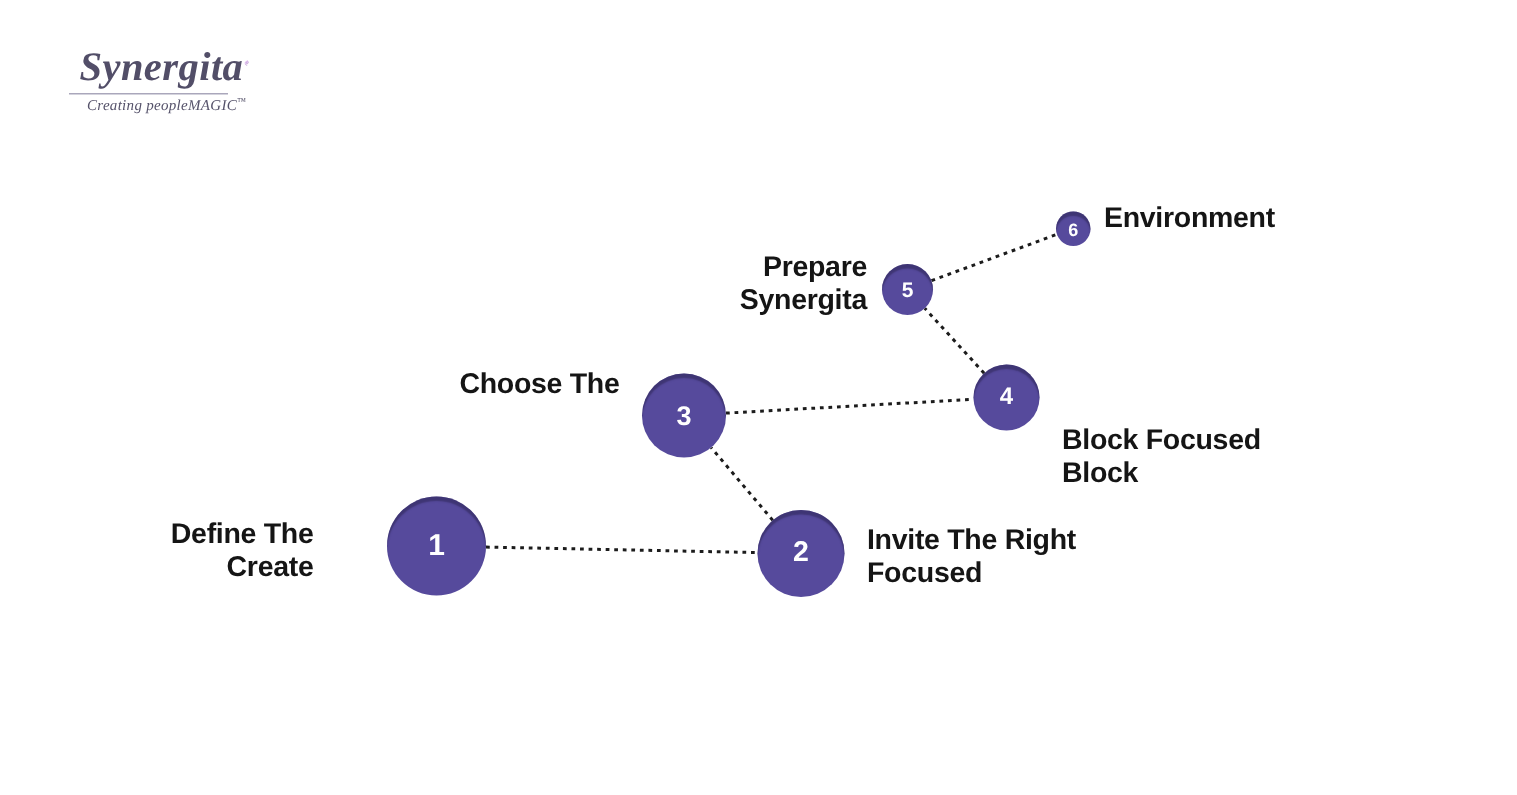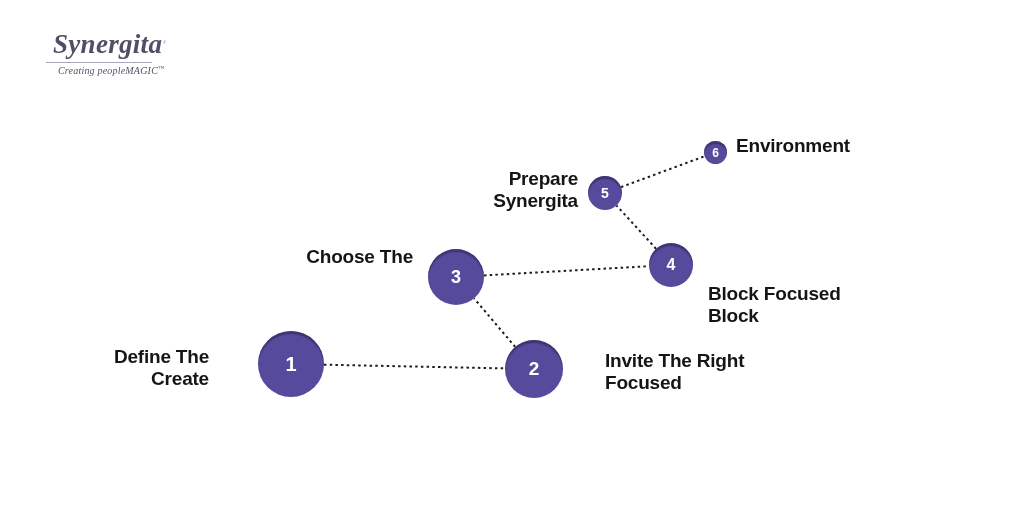--- a/index.html
+++ b/index.html
@@ -40,21 +40,21 @@
   .n5{left:588px;top:176px;width:34px;height:34px;font-size:14px;}
   .n6{left:704px;top:141px;width:23px;height:23px;font-size:12px;}
   
   .label{
     position:absolute;font-weight:700;font-size:19px;line-height:22px;
     color:#151515;letter-spacing:-0.2px;white-space:nowrap;
   }
   .label span{display:block;}
   .align-r{text-align:right;}
   .lb1{right:802px;top:346px;}
-  .lb2{left:578px;top:350px;margin-left:27px;}
+  .lb2{left:578px;top:350px;}
   .lb3{right:598px;top:246px;}
   .lb4{left:708px;top:240px;margin-top:43px;}
   .lb5{right:433px;top:168px;}
   .lb6{left:736px;top:135px;}
 </style>
 </head>
 <body>
 
 <div class="stage">
 

